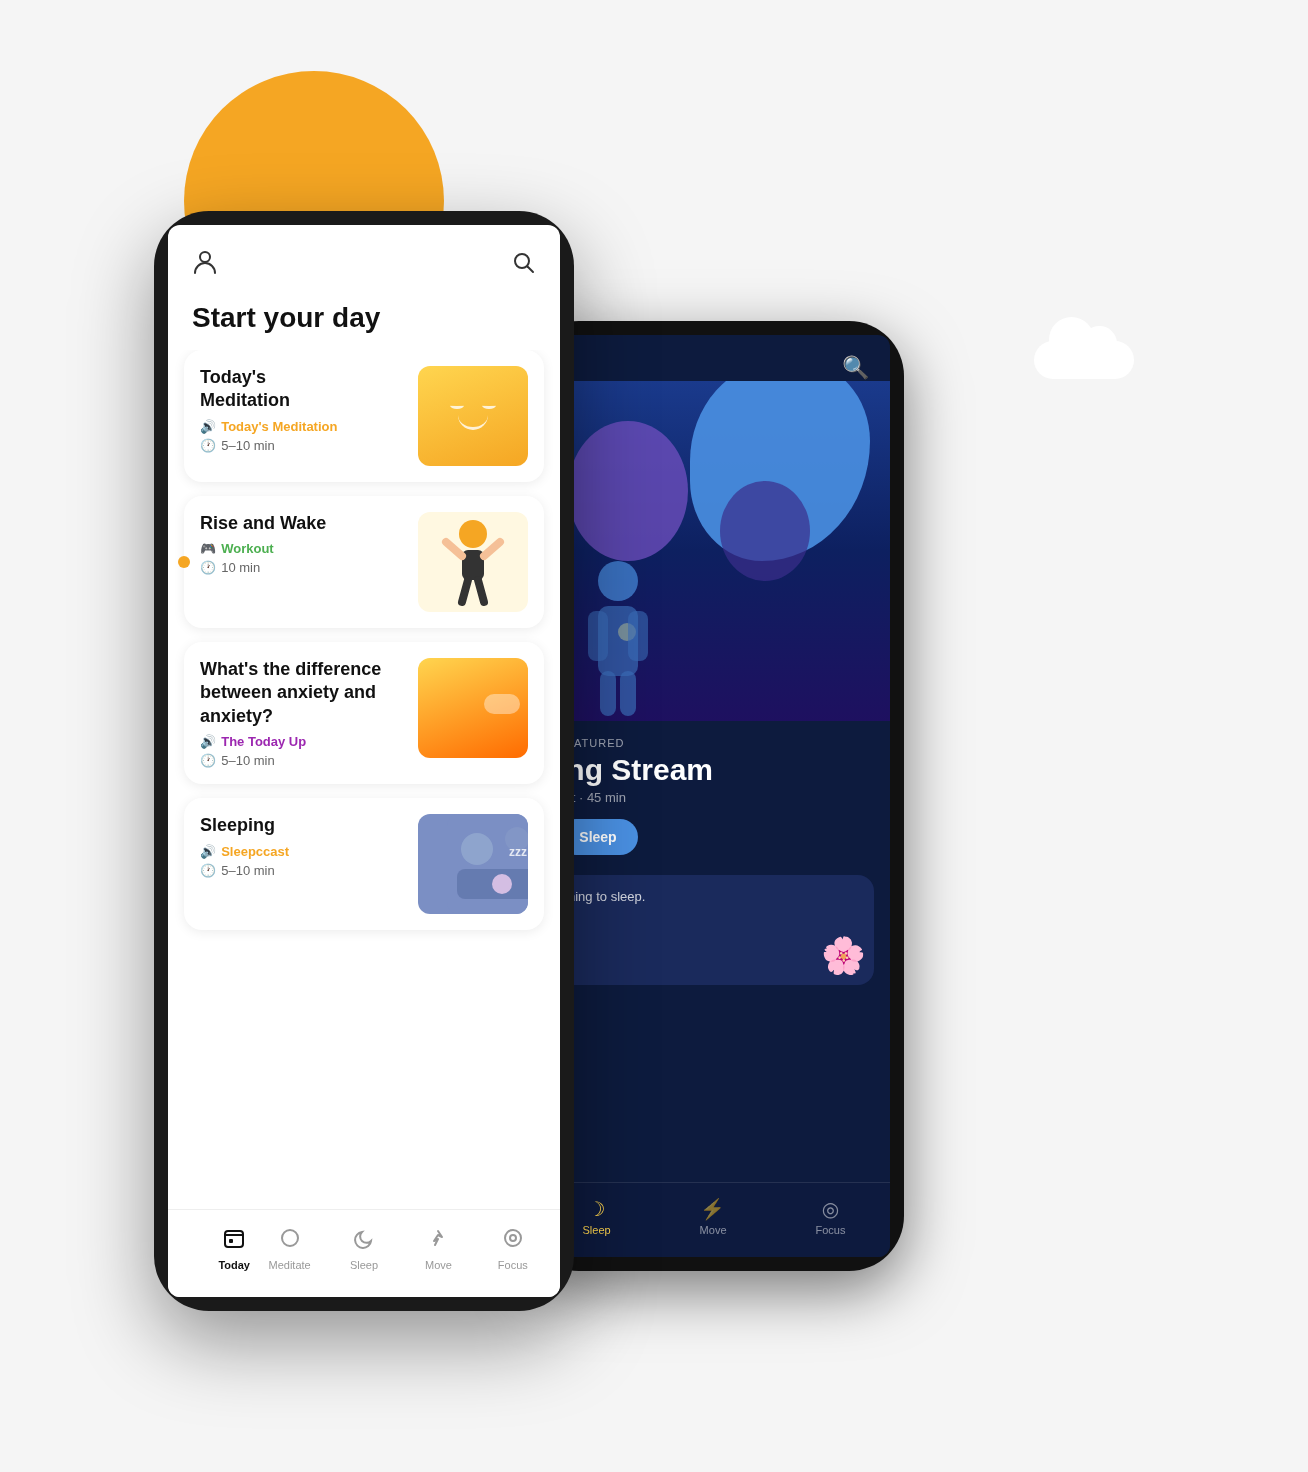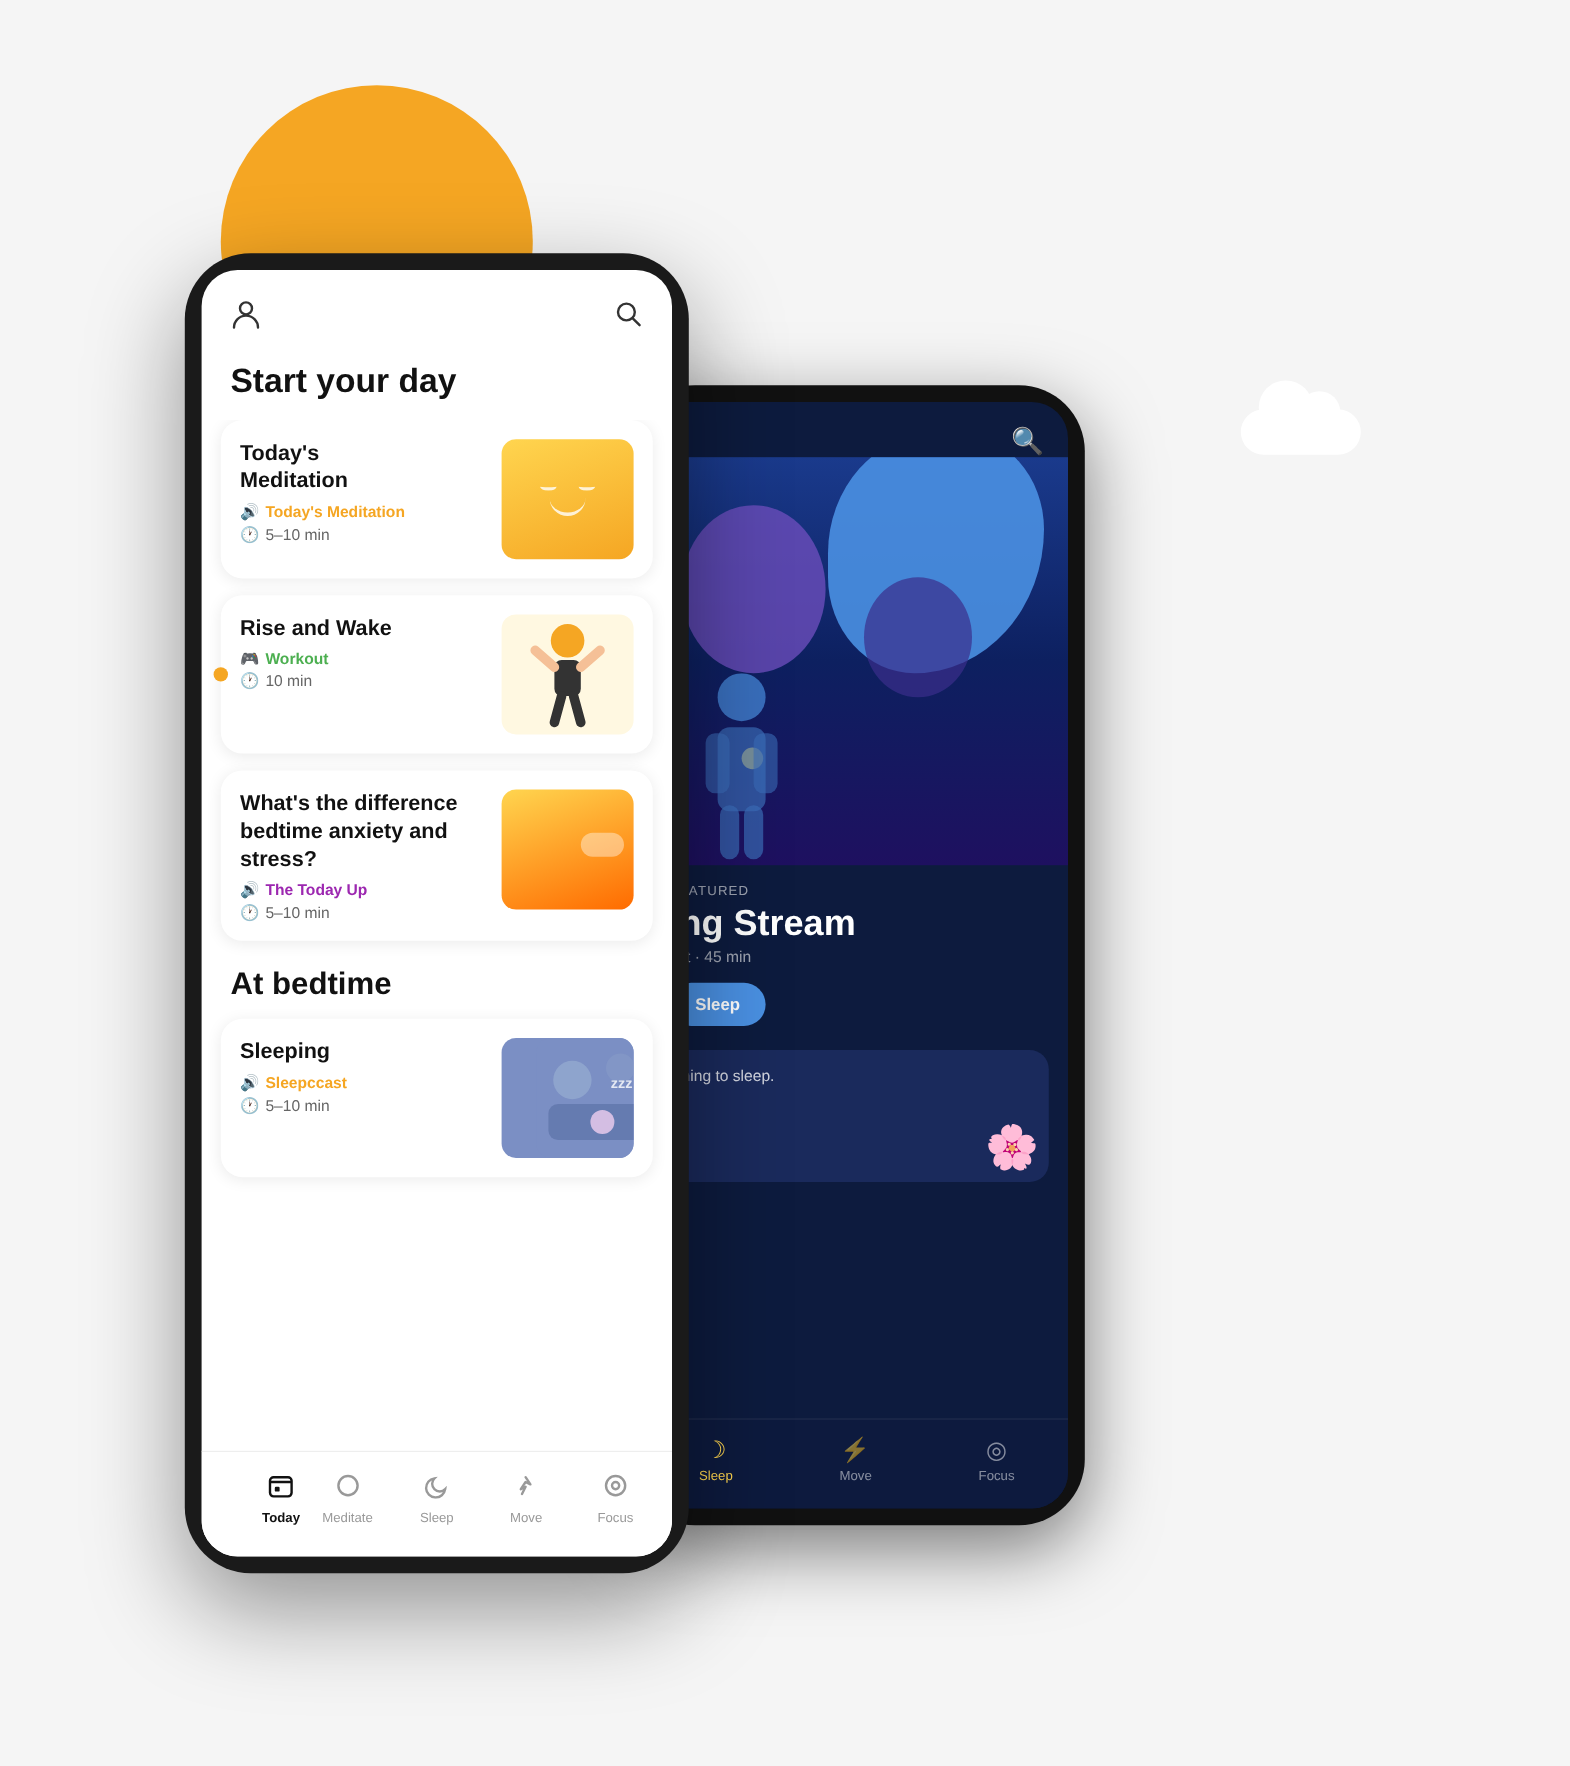--- a/index.html
+++ b/index.html
@@ -141,21 +141,21 @@
       width: 100%;
       height: 100%;
       background: #1a1a1a;
       border-radius: 55px;
       padding: 14px;
       box-shadow: 0 30px 80px rgba(0,0,0,0.4);
     }
     .phone-screen {
       width: 100%;
       height: 100%;
-      border-radius: 30px;
+      border-radius: 12px;
       overflow: hidden;
       background: white;
       position: relative;
     }
 
     
     .phone-back {
       position: absolute;
       top: 260px;
       left: 420px;
@@ -695,37 +695,36 @@
                   <line x1="50" y1="68" x2="44" y2="90" stroke="#333" stroke-width="8" stroke-linecap="round"></line>
                   <line x1="60" y1="68" x2="66" y2="90" stroke="#333" stroke-width="8" stroke-linecap="round"></line>
                 </svg>
               </div>
             </div>
           </div>
 
           <div class="card-wrapper">
             <div class="card">
               <div class="card-info">
-                <div class="card-title">What's the difference bedtime anxiety and stress?</div>
+                <div class="card-title">What's the difference between anxiety and anxiety?</div>
                 <div class="card-category purple">
                   <span>🔊</span>
                   <span>The Today Up</span>
                 </div>
                 <div class="card-duration">
                   <span>🕐</span>
                   <span>5–10 min</span>
                 </div>
               </div>
               <div class="card-image anxiety-img">
                 <div class="anxiety-pill"></div>
               </div>
             </div>
           </div>
 
-          <div class="at-bedtime-title">At bedtime</div>
 
           <div class="card-wrapper">
             <div class="card">
               <div class="card-info">
                 <div class="card-title">Sleeping</div>
                 <div class="card-category orange">
                   <span>🔊</span>
                   <span>Sleepccast</span>
                 </div>
                 <div class="card-duration">

